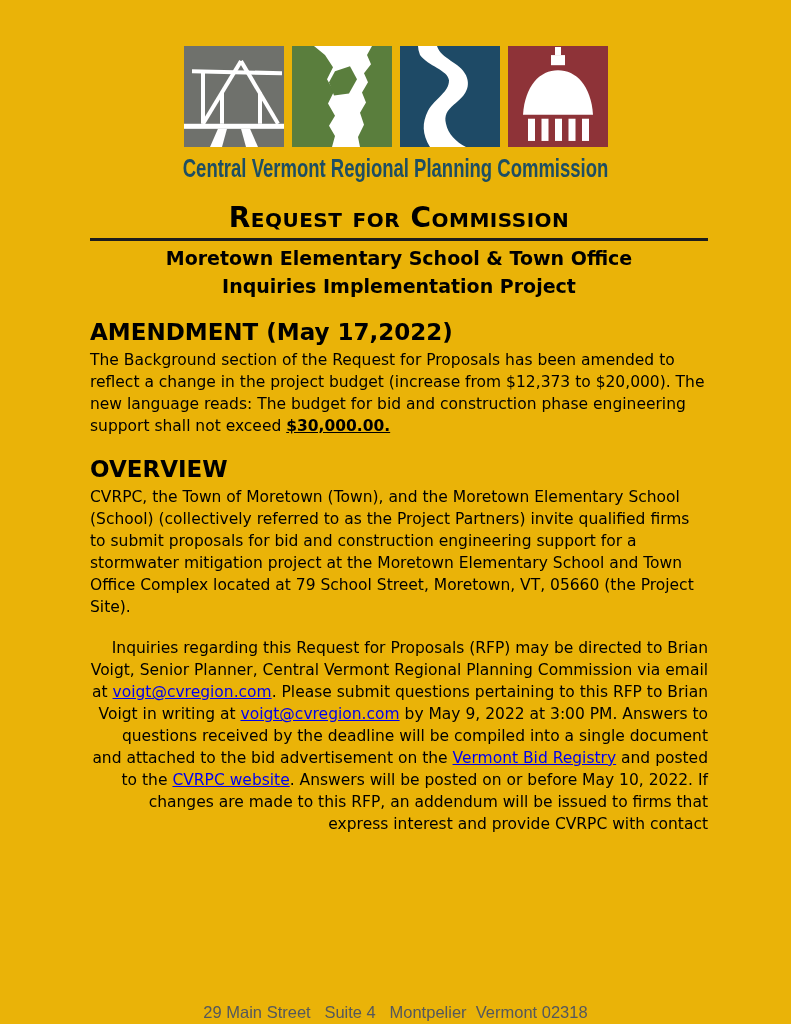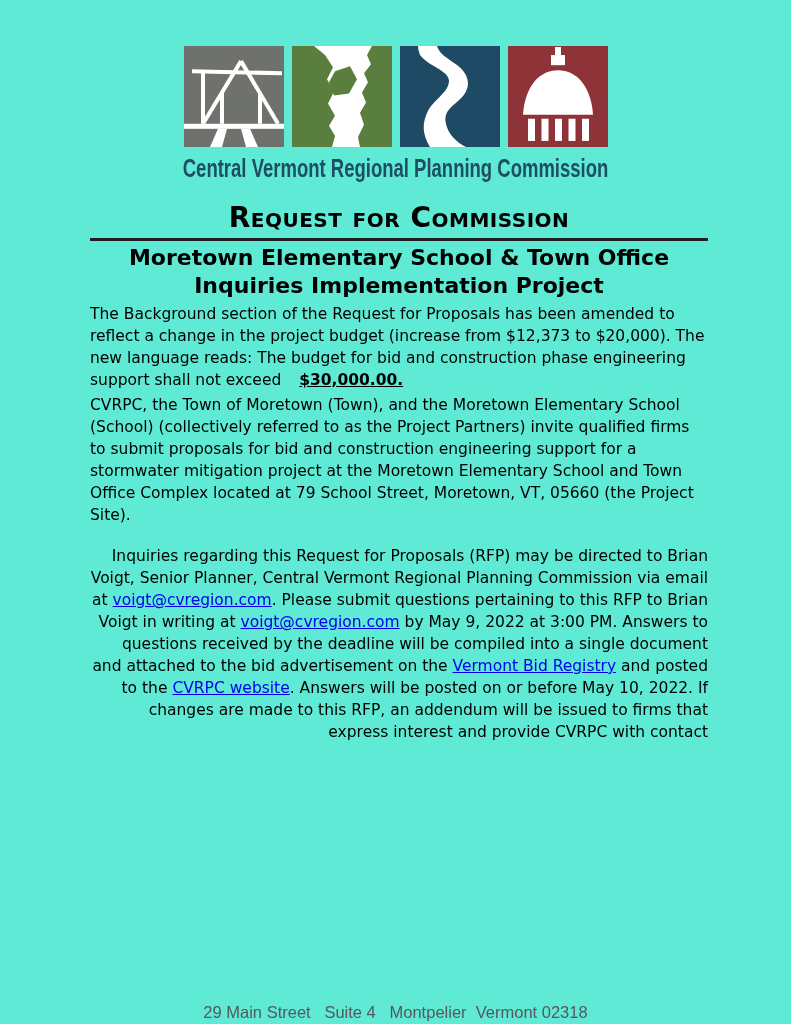--- a/index.html
+++ b/index.html
@@ -1,21 +1,21 @@
 <!DOCTYPE html>
 <html style="--brand-teal: #1D4E63; --logo-gray: #6F716C; --logo-green: #5A7E3D; --logo-blue: #1E4A66; --logo-red: #8E3338; --link-blue: #0000EE; --footer-gray: #55585C; --text-black: #000000; --divider-black: #1D1D1D;"><head>
 <meta charset="utf-8">
 <style>
   * { margin:0; padding:0; box-sizing:border-box; }
   html,body { background:#e8e8e8; }
   .page {
     position:relative;
     width:791px; height:1024px;
     margin:0 auto;
-    background:#5eead4;
+    background:#eab308;
     font-family:"DejaVu Sans", sans-serif;
     color:#000;
     overflow:hidden;
   }
   
   .logo-row {
     margin:46px auto 0 auto;
     width:424px; height:101px;
     display:flex; gap:8px;
   }
@@ -41,36 +41,36 @@
     font-weight:bold;
     font-size:28px;
     line-height:33px;
     letter-spacing:0.5px;
   }
   .title-divider { height:3px; background:#1d1d1d; margin-top:4px; }
   .subtitle {
     margin-top:3px;
     text-align:center;
     font-weight:bold;
-    font-size:22px;
+    font-size:19px;
     line-height:28px;
   }
   .section-heading {
     font-weight:bold;
     font-size:23px;
     line-height:27px;
     margin-top:19px;
   }
   .body-text {
     font-size:15.5px;
     line-height:22px;
     margin-top:3px;
   }
   .body-text + .body-text { margin-top:19px;text-align:right; }
-  .bold-underline { font-weight:bold; text-decoration:underline;margin-left:13px; }
+  .bold-underline { font-weight:bold; text-decoration:underline; }
   a.doc-link { color:var(--link-blue,#0000EE); text-decoration:underline; cursor:pointer; }
   
   .footer {
     position:absolute;
     top:955px; left:0; right:0;
     text-align:center;
     font-family:"Liberation Sans", sans-serif;
     font-size:16.5px;
     line-height:23px;
     color:var(--footer-gray,#55585C);
@@ -131,24 +131,26 @@
   <div class="content">
 
     <h1 class="doc-title">Request for Commission</h1>
     <div class="title-divider"></div>
     <div class="subtitle">
       <div>Moretown Elementary School &amp; Town Office</div>
       <div>Inquiries Implementation Project</div>
     </div>
 
     <div>
+      <h2 class="section-heading">AMENDMENT (May 17,2022)</h2>
       <p class="body-text"><span>The Background section of the Request for Proposals has been amended to reflect a change in the project budget (increase from $12,373 to $20,000). The new language reads: The budget for bid and construction phase engineering support shall not exceed </span><span class="bold-underline">$30,000.00.</span></p>
     </div>
 
     <div>
+      <h2 class="section-heading">OVERVIEW</h2>
       <p class="body-text"><span>CVRPC, the Town of Moretown (Town), and the Moretown Elementary School (School) (collectively referred to as the Project Partners) invite qualified firms to submit proposals for bid and construction engineering support for a stormwater mitigation project at the Moretown Elementary School and Town Office Complex located at 79 School Street, Moretown, VT, 05660 (the Project Site).</span></p>
       <p class="body-text"><span>Inquiries regarding this Request for Proposals (RFP) may be directed to Brian Voigt, Senior Planner, Central Vermont Regional Planning Commission via email at </span><a href="#" class="doc-link">voigt@cvregion.com</a><span>. Please submit questions pertaining to this RFP to Brian Voigt in writing at </span><a href="#" class="doc-link">voigt@cvregion.com</a><span> by May 9, 2022 at 3:00 PM. Answers to questions received by the deadline will be compiled into a single document and attached to the bid advertisement on the </span><a href="#" class="doc-link">Vermont Bid Registry</a><span> and posted to the </span><a href="#" class="doc-link">CVRPC website</a><span>. Answers will be posted on or before May 10, 2022. If changes are made to this RFP, an addendum will be issued to firms that express interest and provide CVRPC with contact</span></p>
     </div>
 
   </div>
 
   <div class="footer">
     <div>29 Main Street   Suite 4   Montpelier  Vermont 02318</div>
     
   </div>

